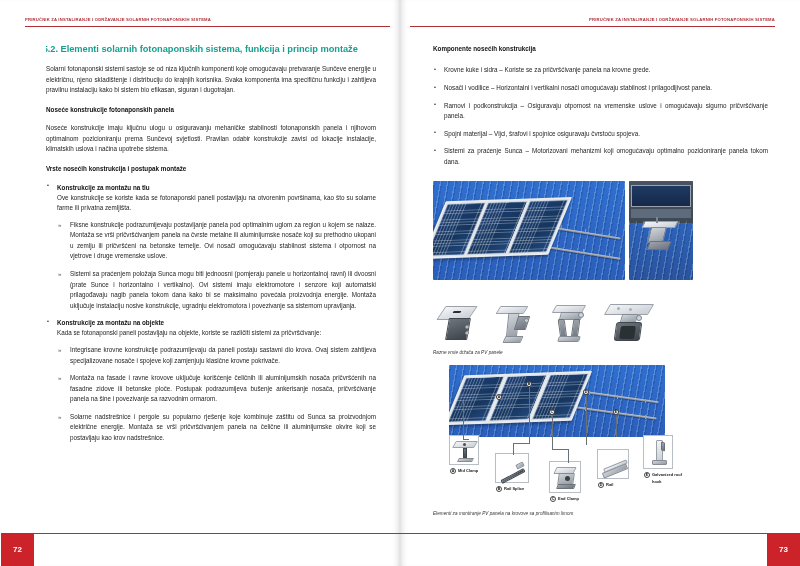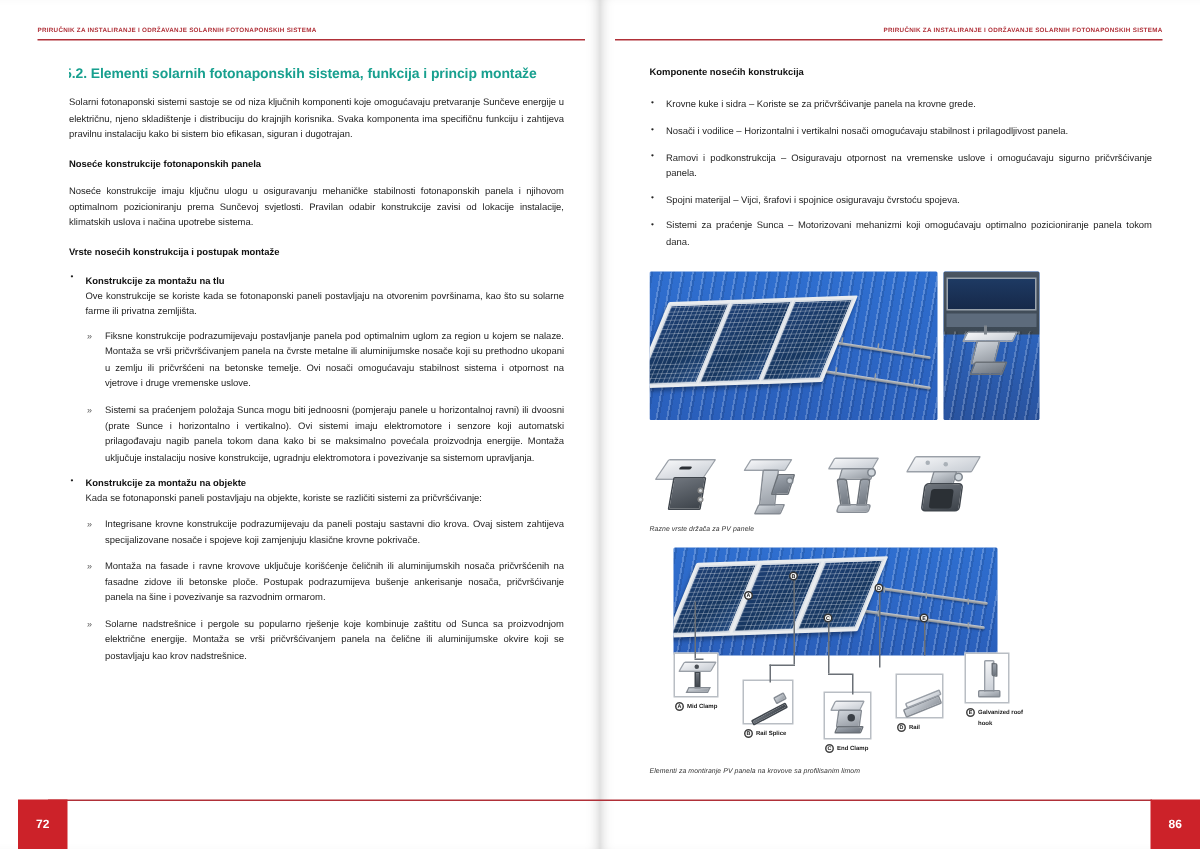--- a/index.html
+++ b/index.html
@@ -60,21 +60,21 @@
     bottom: 0;
     width: 33px; height: 33px;
     background: #cc2229;
     color: #ffffff;
     font-size: 8px;
     font-weight: 700;
     display: flex;
     align-items: center;
     justify-content: center;
   }
-  .page.left .folio  { left: 12px; }
+  .page.left .folio  { left: 1px; }
   .page.right .folio { right: 0; }
 
   
   .col {
     position: absolute;
     top: 44px;
     bottom: 44px;
     overflow: hidden;
   }
   .page.left .col  { left: 46px; width: 330px; }
@@ -535,16 +535,16 @@
             <span>Galvanized roof hook</span>
           </div>
 
         </div>
         <div class="figcap" style="margin-top:6px;">Elementi za montiranje PV panela na krovove sa profilisanim limom</div>
       </div>
 
     </div>
 
     <div class="footrule"></div>
-    <div class="folio">86</div>
+    <div class="folio">73</div>
   </div>
 
 </div>
 
 </body></html>

